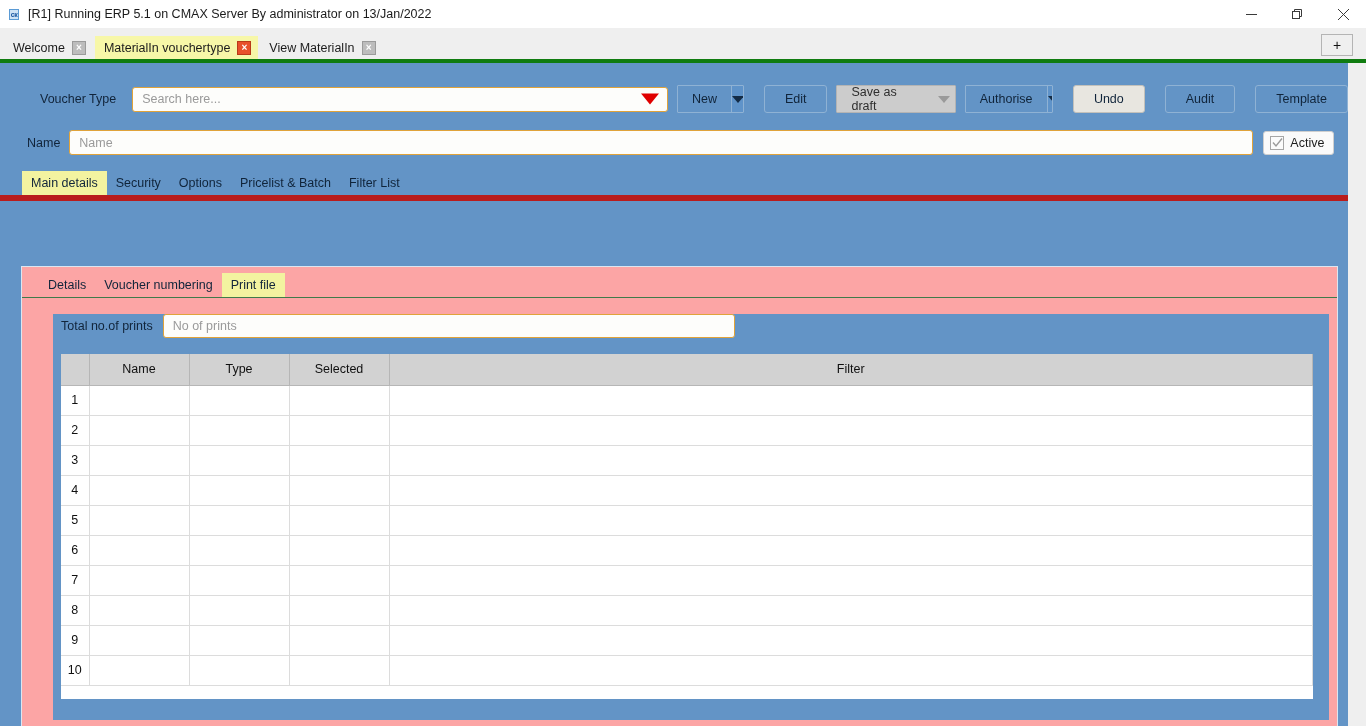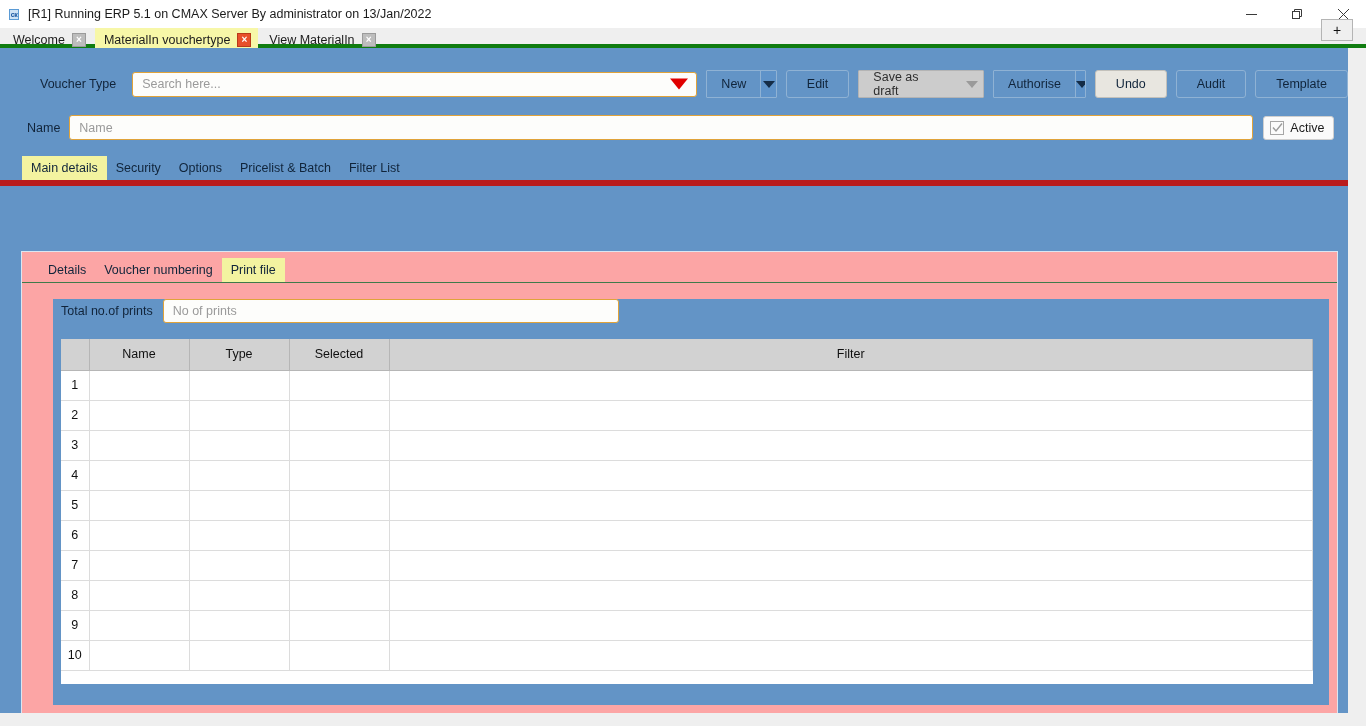--- a/index.html
+++ b/index.html
@@ -47,23 +47,24 @@
   }
   .win-btn {
     width: 46px; height: 28px;
     display: flex; align-items: center; justify-content: center;
     color: #3a3a3a;
   }
   .win-btn svg { display: block; }
 
   
   .tabstrip {
-    height: 16px;
+    height: 31px;
     background: #efefef;
     display: flex;
+    align-items: flex-end;
     position: relative;
     padding-left: 4px;
   }
   .doc-tab {
     display: flex; align-items: center;
     height: 23px;
     padding: 0 7px 0 9px;
     font-size: 12.5px;
     color: #1b1b1b;
     white-space: nowrap;
@@ -157,21 +158,21 @@
     border: 1px solid #8fb2d4;
     border-radius: 3px;
     background: #6394c6;
     color: #10243a;
     font-size: 12.5px;
     font-family: "Liberation Sans", sans-serif;
     display: inline-flex;
     align-items: center;
     justify-content: center;
     padding: 0 20px;
-    margin-left: 9px;
+    margin-left: 20px;
     cursor: pointer;
     white-space: nowrap;
   }
   .btn.light { background: #e8e6e0; border-color: #c3c1bb; }
   .split-btn {
     height: 28px;
     margin-left: 9px;
     border: 1px solid #8fb2d4;
     border-radius: 1px;
     display: inline-flex;
@@ -293,21 +294,21 @@
     background: #6394c6;
     height: 406px;
   }
   .prints-row {
     display: flex;
     align-items: center;
     padding-left: 8px;
   }
   .prints-input {
     margin-left: 10px;
-    width: 456px;
+    width: 572px;
     height: 24px;
     border: 1px solid #e0a33a;
     border-radius: 3px;
     background: #fdfdfb;
     font-size: 12.5px;
     font-family: "Liberation Sans", sans-serif;
     padding: 0 9px;
     color: #222;
     outline: none;
   }

